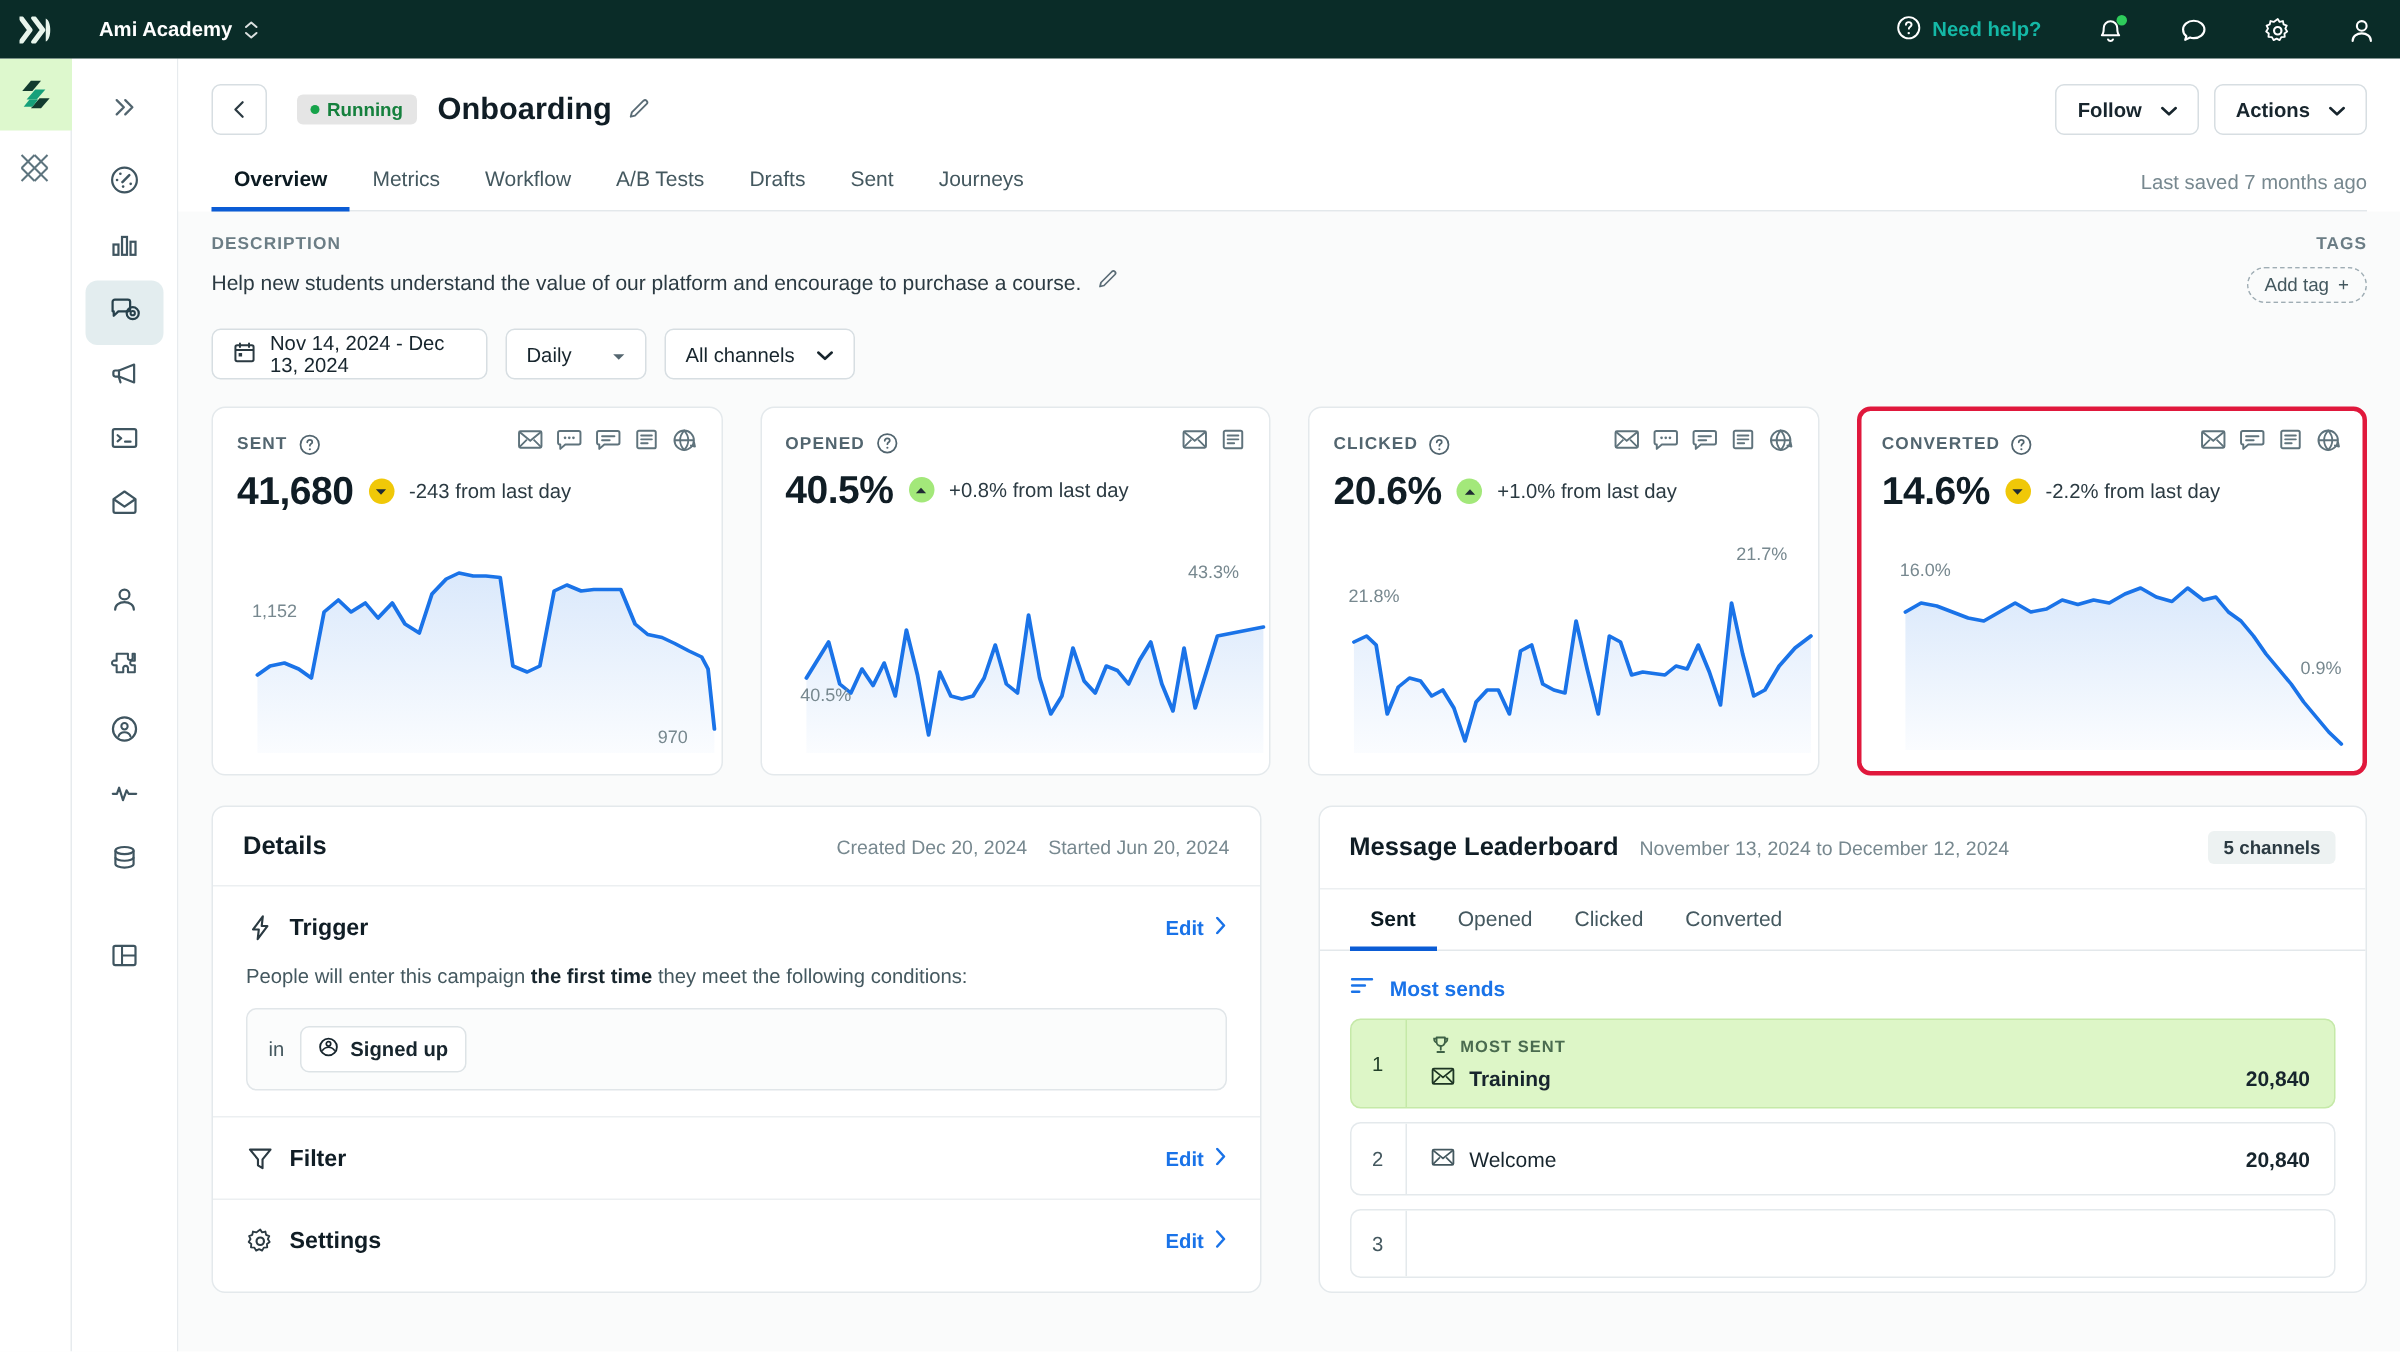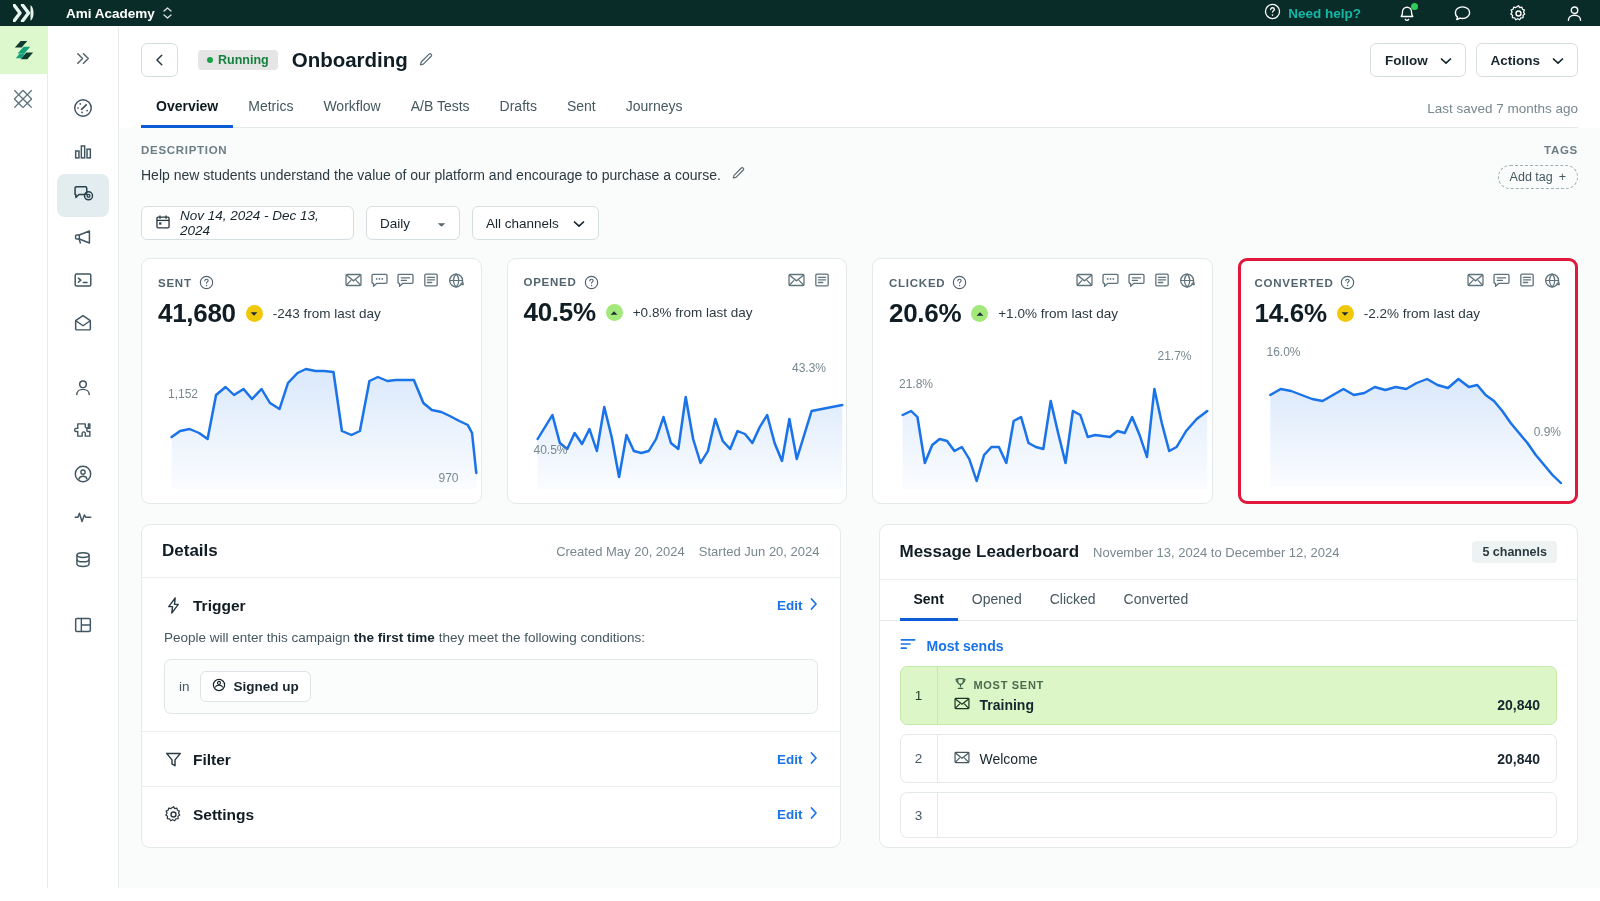--- a/index.html
+++ b/index.html
@@ -5,21 +5,21 @@
   * { box-sizing: border-box; margin: 0; padding: 0; }
   html, body {
     width: 1600px; height: 901px;
     font-family: "Liberation Sans", sans-serif;
     background: #ffffff;
     overflow: hidden;
     color: #1f2b33;
   }
   
   #topbar {
-    height: 26px; background: #0a2c28; display: flex; align-items: center;
+    height: 39px; background: #0a2c28; display: flex; align-items: center;
     padding: 0 16px 0 0; position: relative;
   }
   #brand-logo {
     width: 48px; height: 39px; display: flex; align-items: center; justify-content: center;
   }
   #workspace {
     display: flex; align-items: center; gap: 8px; margin-left: 18px;
     color: #ffffff; font-size: 13.5px; font-weight: 600;
   }
   .chev-updown { display: flex; flex-direction: column; gap: 2px; opacity: .85; }
@@ -96,21 +96,21 @@
     color: #44585f; padding: 4px 11px; display: inline-flex; gap: 6px; align-items: center; cursor: pointer;
     background: #fafbfb;
   }
   
   #filters { display: flex; gap: 12px; margin-top: 17px; }
   .fbtn {
     height: 34px; border: 1px solid #d7dee2; border-radius: 6px; background: #fff;
     display: flex; align-items: center; gap: 9px; padding: 0 13px; font-size: 13.5px;
     color: #17252d; cursor: pointer;
   }
-  #date-range { width: 213px; font-style: italic; }
+  #date-range { width: 184px; }
   #daily-sel { width: 94px; justify-content: space-between; }
   #channel-sel { gap: 14px; }
   
   #cards { display: flex; gap: 25px; margin-top: 18px; }
   .card {
     flex: 1; background: #fff; border: 1px solid #e4e9ec; border-radius: 9px;
     padding: 14px 16px 0 16px; height: 246px; position: relative;
   }
   .card.highlight { border: 3px solid #e0183c; padding: 12px 14px 0 14px; }
   .card-top { display: flex; align-items: center; }
@@ -687,33 +687,33 @@
             <svg viewBox="0 0 320 150" preserveAspectRatio="none">
               <defs>
                   <linearGradient id="g4" x1="0" y1="0" x2="0" y2="1">
                     <stop offset="0%" stop-color="#1a73e8" stop-opacity=".16"></stop>
                     <stop offset="100%" stop-color="#1a73e8" stop-opacity=".02"></stop>
                   </linearGradient>
                 </defs>
               <path d="M28 58 L38 52 L48 54 L58 58 L68 62 L78 64 L88 58 L98 52 L108 58 L118 56 L128 50 L138 53 L148 50 L158 52 L168 46 L178 42 L188 48 L198 51 L208 42 L218 50 L226 48 L234 58 L242 64 L250 74 L258 86 L266 96 L274 106 L282 118 L290 128 L298 138 L306 146 L306 150 L28 150 Z" fill="url(#g4)"></path>
               <path d="M28 58 L38 52 L48 54 L58 58 L68 62 L78 64 L88 58 L98 52 L108 58 L118 56 L128 50 L138 53 L148 50 L158 52 L168 46 L178 42 L188 48 L198 51 L208 42 L218 50 L226 48 L234 58 L242 64 L250 74 L258 86 L266 96 L274 106 L282 118 L290 128 L298 138 L306 146" fill="none" stroke="#1a73e8" stroke-width="2.4" stroke-linejoin="round" stroke-linecap="round"></path>
             </svg>
-            <div style="position:absolute;left:26px;top:8px;font-size:12px;color:#77888f;">16.0%</div>
+            <div style="position:absolute;left:26px;top:23px;font-size:12px;color:#77888f;">16.0%</div>
             <div style="position:absolute;right:14px;bottom:48px;font-size:12px;color:#77888f;">0.9%</div>
           </div>
         </div>
       </div>
 
       <div id="panels">
 
         <div class="panel">
           <div class="panel-head">
             <span class="panel-title">Details</span>
             <span id="details-meta">
-              <span>Created May 20, 2024</span>
+              <span>Created Dec 20, 2024</span>
               <span>Started Jun 20, 2024</span>
             </span>
           </div>
 
           <div class="det-sect">
             <div class="det-head">
               <span class="det-ic">
                 <svg width="19" height="19" viewBox="0 0 20 20" fill="none">
                     <path d="M11.8 2 L5 11.2 h4 L8.2 18 L15 8.8 h-4 L11.8 2 Z" stroke="#2b3a42" stroke-width="1.5" stroke-linejoin="round"></path>
                   </svg>

